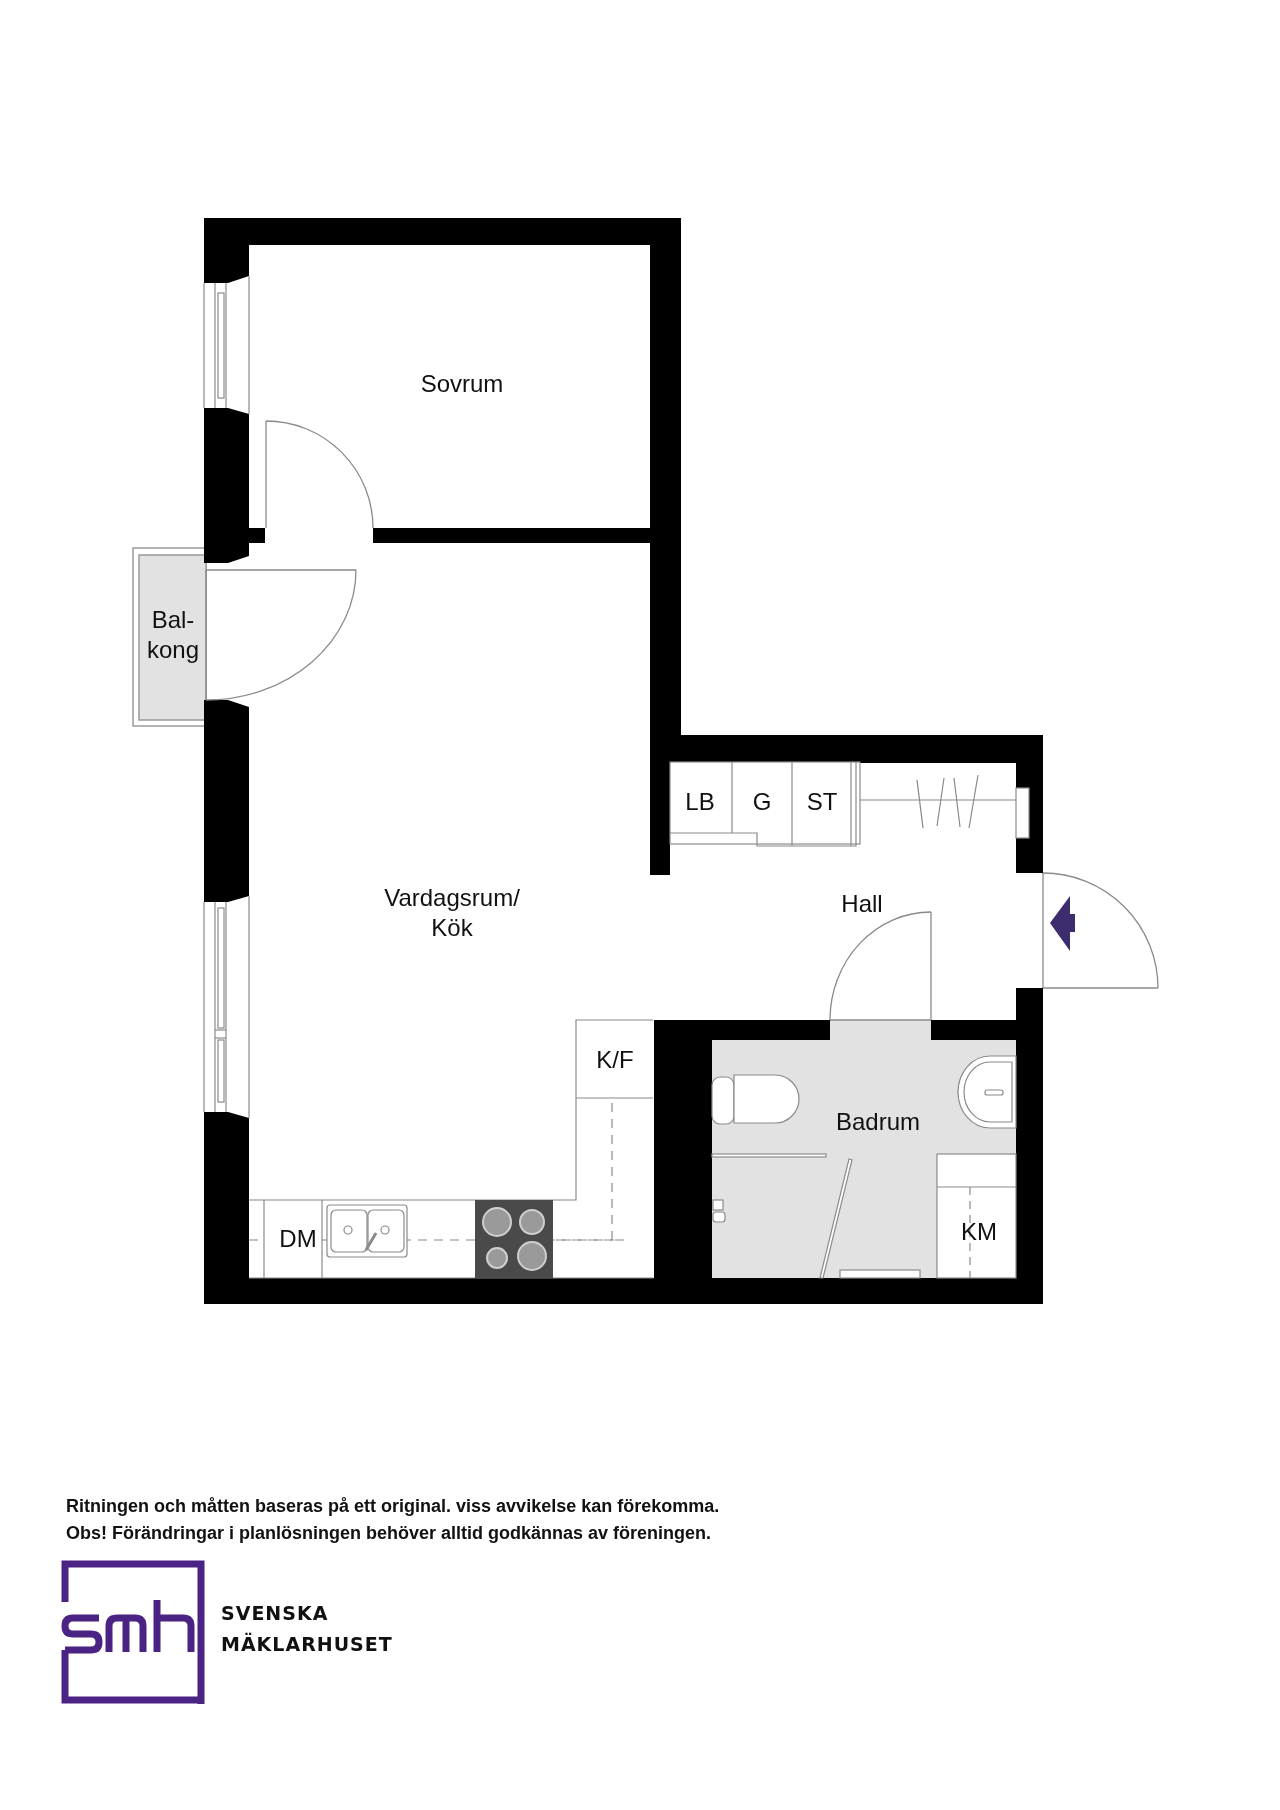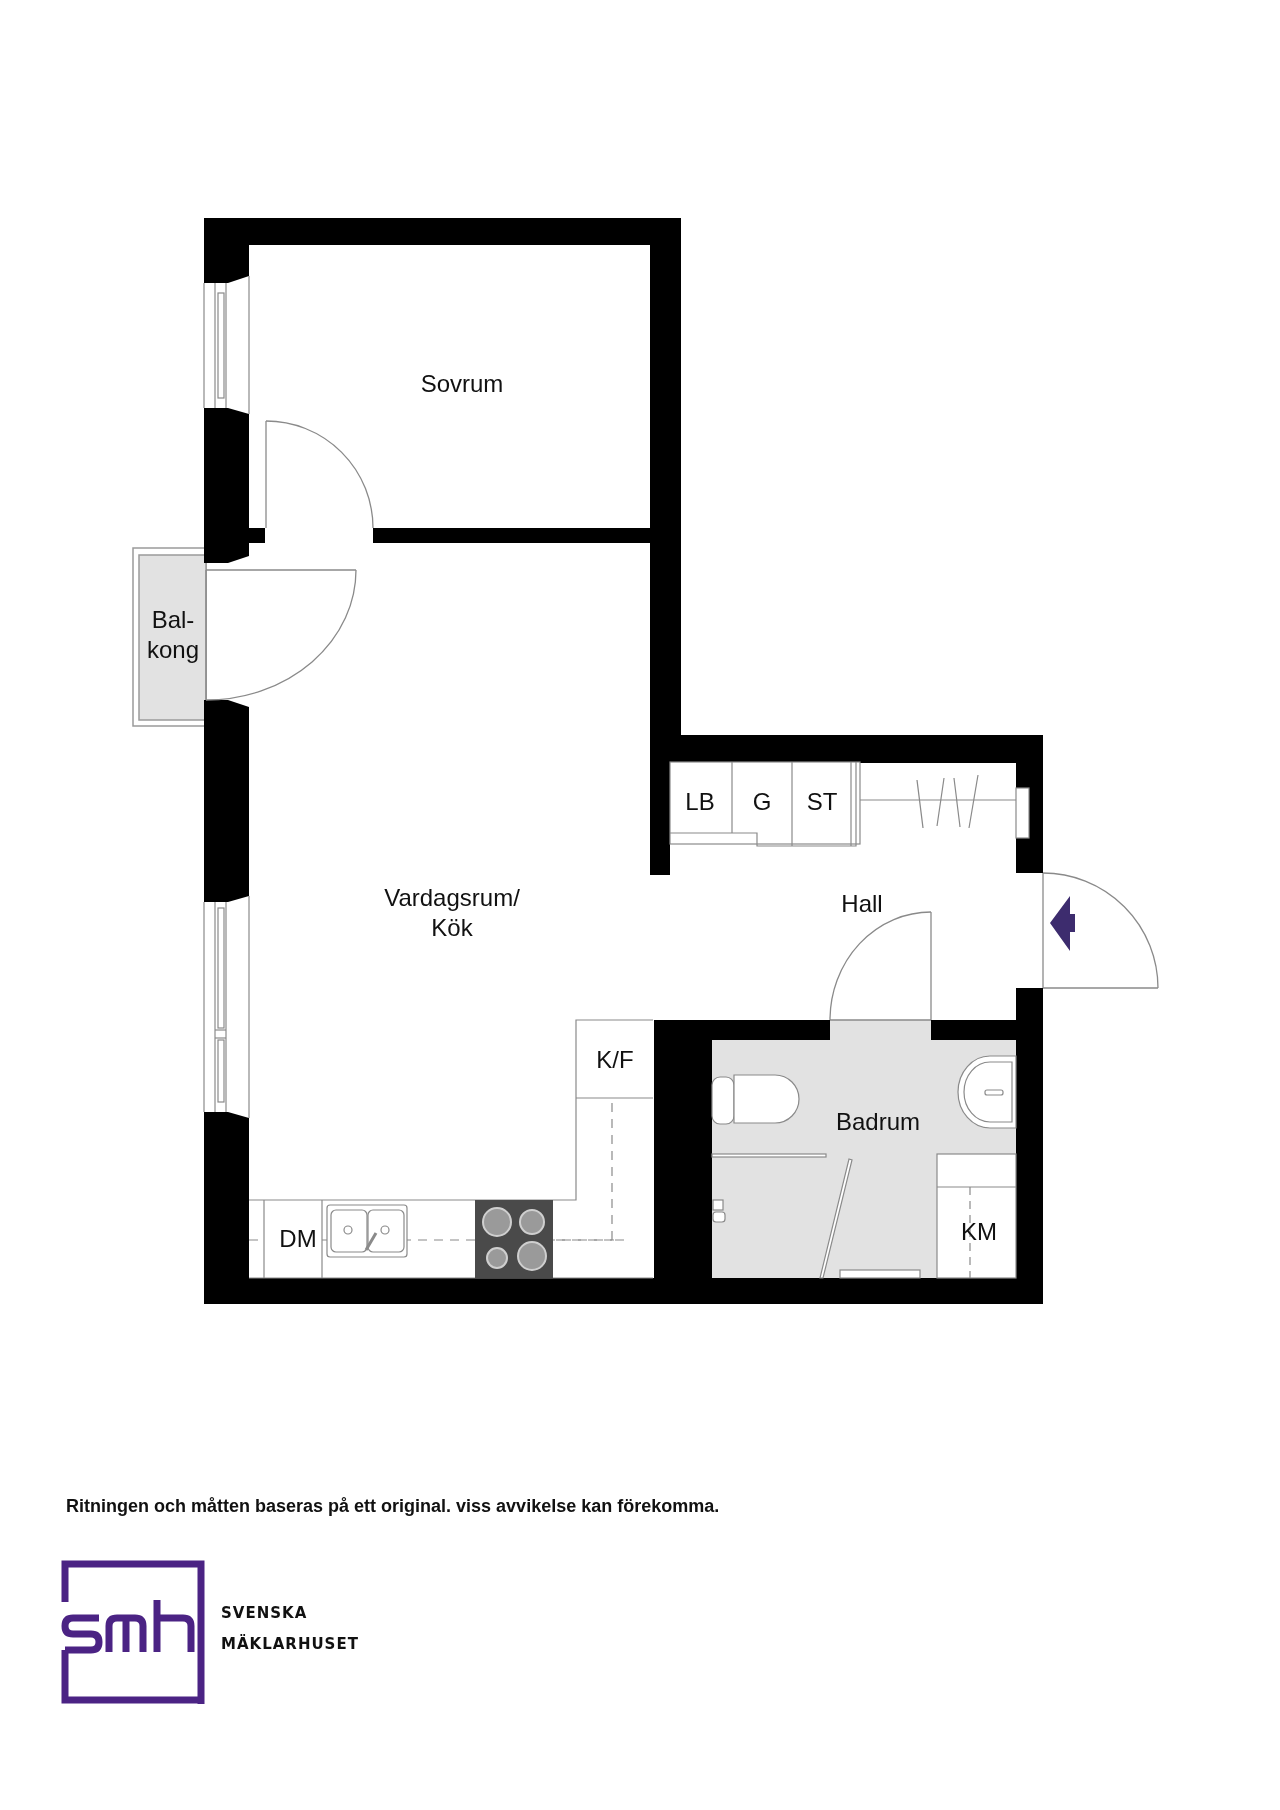--- a/index.html
+++ b/index.html
@@ -3,21 +3,21 @@
 <meta charset="utf-8">
 <style>
   html, body { margin: 0; padding: 0; background: #ffffff; }
   body { width: 1280px; height: 1810px; position: relative; overflow: hidden; font-family: "Liberation Sans", sans-serif; }
   #plan { position: absolute; left: 0; top: 0; width: 1280px; height: 1810px; }
   .room-label { font-family: "Liberation Sans", sans-serif; font-size: 24px; fill: #111; text-anchor: middle; }
   .fix-label { font-family: "Liberation Sans", sans-serif; font-size: 24px; fill: #111; text-anchor: middle; }
   .disclaimer { position: absolute; left: 66px; top: 1493px; font-family: "Liberation Sans", sans-serif; font-weight: bold; font-size: 18px; line-height: 27px; color: #111; }
   .disclaimer div { white-space: nowrap; }
   .logo { position: absolute; left: 61px; top: 1560px; width: 144px; height: 144px; }
-  .brand { position: absolute; left: 221px; top: 1598px; font-family: "DejaVu Sans", sans-serif; font-weight: bold; font-size: 15px; line-height: 31px; letter-spacing: 1px; color: #111; }
+  .brand { position: absolute; left: 221px; top: 1598px; font-family: "DejaVu Sans", sans-serif; font-weight: bold; font-size: 19px; line-height: 31px; letter-spacing: 1px; color: #111; }
 </style>
 </head>
 <body>
 
 <svg id="plan" viewBox="0 0 1280 1810" xmlns="http://www.w3.org/2000/svg">
 
   <g>
     <rect x="133" y="548" width="73" height="178" fill="#ffffff" stroke="#9a9a9a" stroke-width="1.5"></rect>
     <rect x="139" y="555" width="67" height="165" fill="#e2e2e2" stroke="#9a9a9a" stroke-width="1.5"></rect>
   </g>
@@ -169,20 +169,21 @@
   <text class="fix-label" x="700" y="810">LB</text>
   <text class="fix-label" x="762" y="810">G</text>
   <text class="fix-label" x="822" y="810">ST</text>
   <text class="fix-label" x="615" y="1068">K/F</text>
   <text class="fix-label" x="298" y="1247">DM</text>
   <text class="fix-label" x="979" y="1240">KM</text>
 </svg>
 
 <div class="disclaimer">
   <div>Ritningen och måtten baseras på ett original. viss avvikelse kan förekomma.</div>
+  <div>Obs! Förändringar i planlösningen behöver alltid godkännas av föreningen.</div>
 </div>
 
 <svg class="logo" viewBox="0 0 144 144" xmlns="http://www.w3.org/2000/svg">
   <g fill="none" stroke="#4b2384" stroke-width="7">
     <polyline points="4,42 4,4 140,4 140,144"></polyline>
     <polyline points="4,90 4,140 140,140"></polyline>
 
     <path d="M38,58 L12,58 Q4,58 4,66 Q4,74 12,74 L30,74 Q38,74 38,82 Q38,90 30,90 L4,90"></path>
 
     <path d="M48,92 L48,66 Q48,58 56,58 L74,58 Q82,58 82,66 L82,92 M65,58 L65,92"></path>

